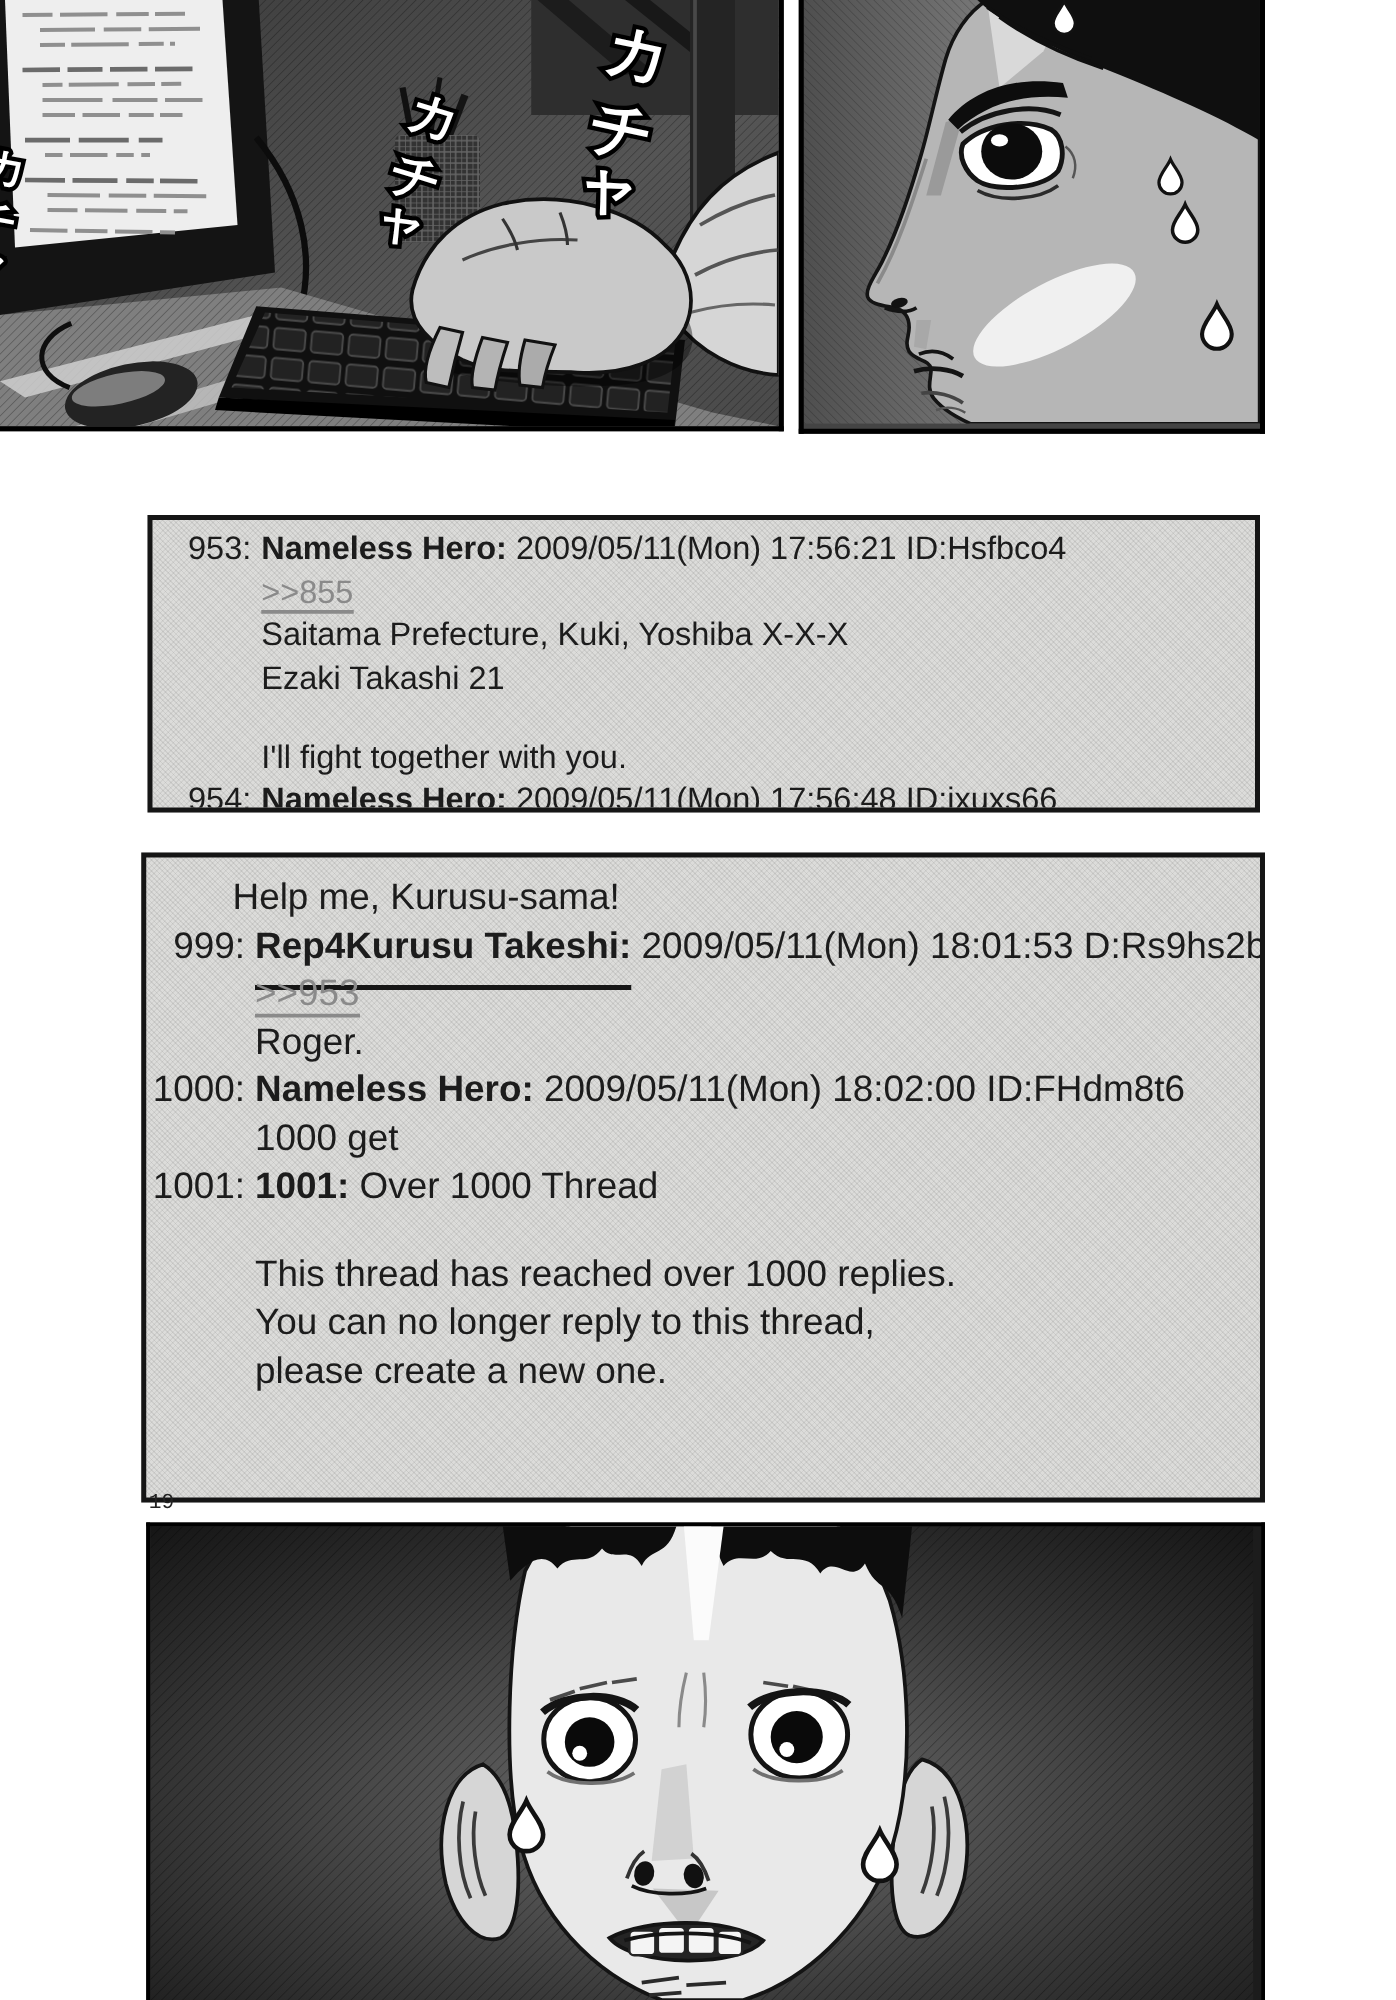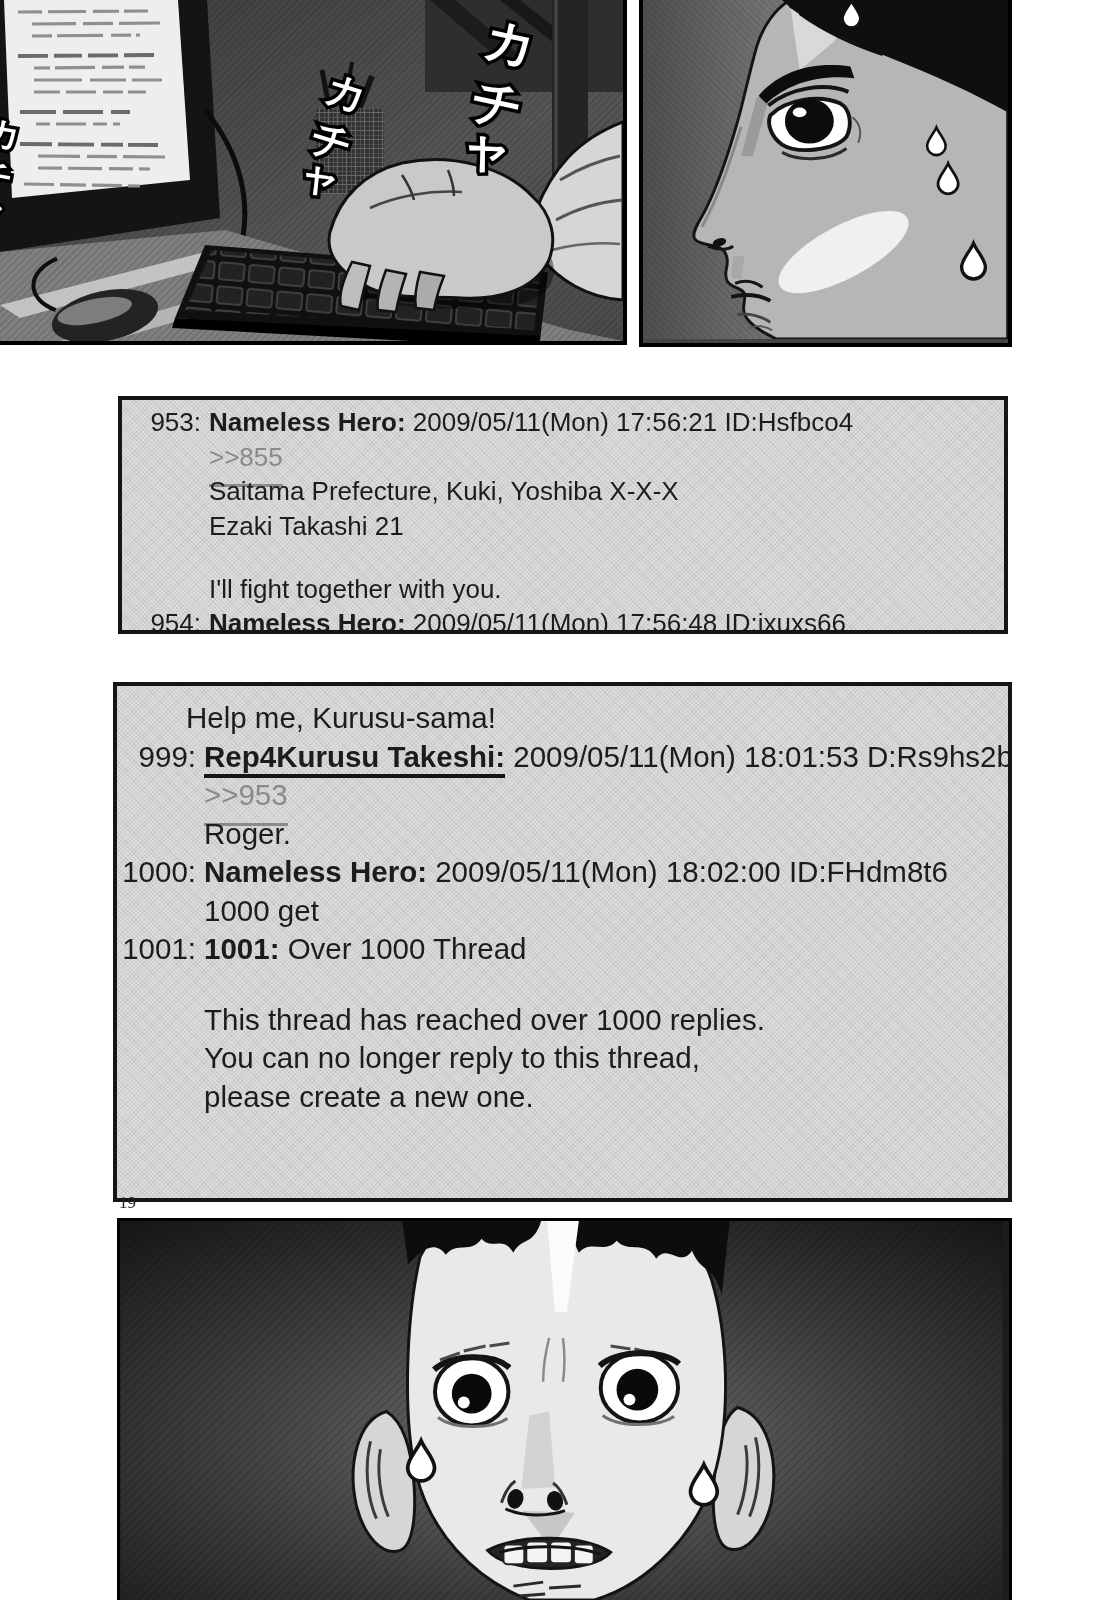--- a/index.html
+++ b/index.html
@@ -22,35 +22,35 @@
   #sfx-1{left:-18px;top:96px;font-size:34px;transform:rotate(10deg);}
   #sfx-2{left:318px;top:48px;font-size:40px;transform:rotate(17deg);}
   #sfx-3{left:478px;top:-12px;font-size:50px;transform:rotate(12deg);}
 
   
   .forum-box{position:absolute;box-sizing:border-box;border:4px solid #151515;
      background-color:#dcdcda;
      background-image:repeating-linear-gradient(45deg,rgba(0,0,0,.065) 0 1px,transparent 1px 3px),
                       repeating-linear-gradient(-45deg,rgba(0,0,0,.05) 0 1px,transparent 1px 3px);
      overflow:hidden;white-space:pre;}
-  #forum-box-1{left:118px;top:396px;width:890px;height:238px;padding:5px 6px 0 0;
+  #forum-box-1{left:118px;top:412px;width:890px;height:238px;padding:5px 6px 0 0;
      font-size:26px;line-height:34.5px;}
   #forum-box-2{left:113px;top:682px;width:899px;height:520px;padding:13px 6px 0 0;
      font-size:29.5px;line-height:38.5px;}
   .post-line{min-height:1em;}
   .post-line.blank{height:1.1em;}
   .post-line.body,.post-line.anchor{padding-left:87px;}
   .post-line.body.message-start{padding-left:69px;}
   .post-num{display:inline-block;width:87px;text-align:right;box-sizing:border-box;padding-right:8px;}
   .post-name{font-weight:700;}
-  .post-name.name-u{border-bottom:4px solid #161616;padding-bottom:1px;}
-  .post-anchor{color:#8a8a8a;border-bottom:3px solid #8a8a8a;padding-bottom:12px;}
+  .post-name.name-u{border-bottom:4px solid #161616;padding-bottom:15px;}
+  .post-anchor{color:#8a8a8a;border-bottom:3px solid #8a8a8a;padding-bottom:0px;}
 
   
-  #page-number{position:absolute;left:119px;top:1193px;font-family:Liberation Serif, serif;
+  #page-number{position:absolute;left:119px;top:1193px;font-family:Liberation Mono, monospace;
      font-size:17px;color:#222;}
 </style>
 </head>
 <body>
 
 <div id="page">
 
   <div id="panel-typing" class="panel">
     <svg width="623" height="341" viewBox="0 0 623 341">
       <defs>

